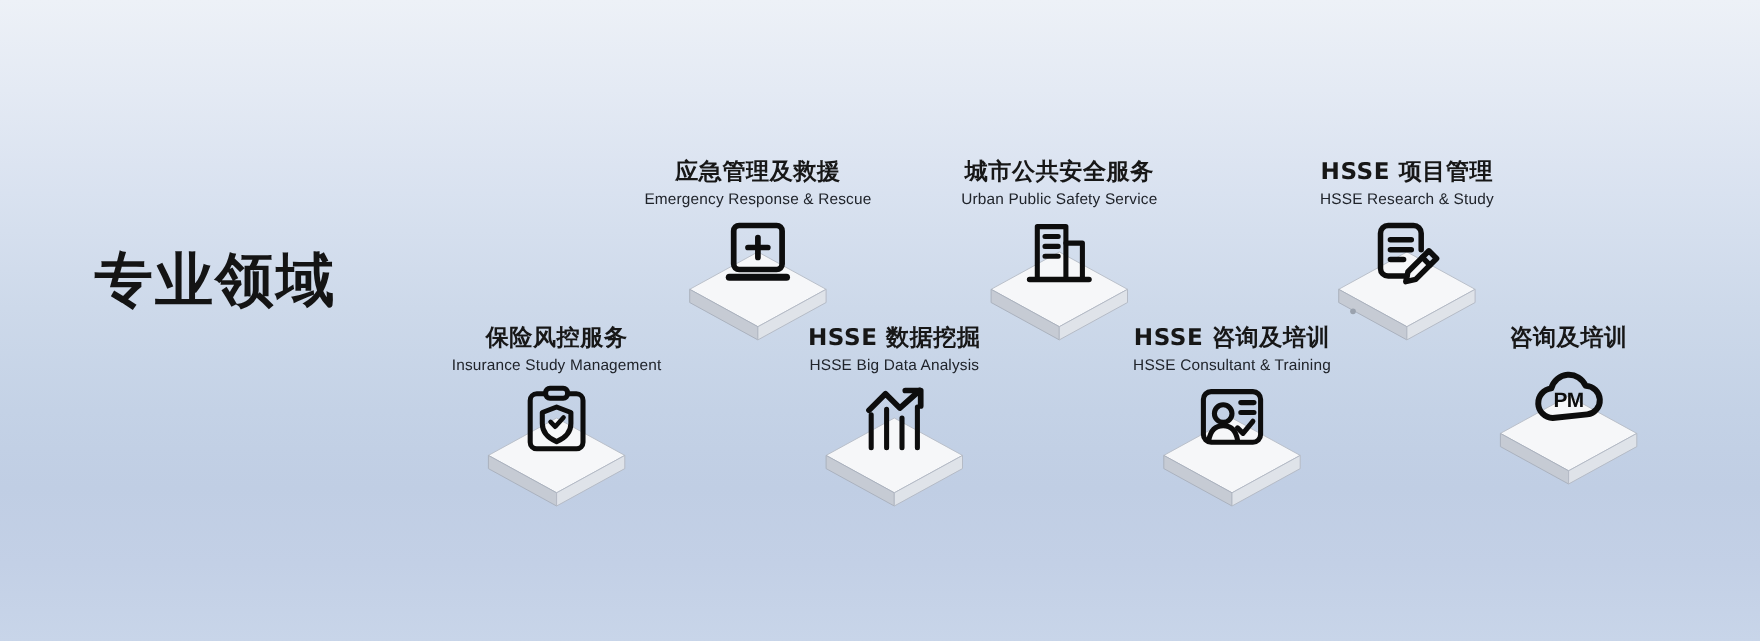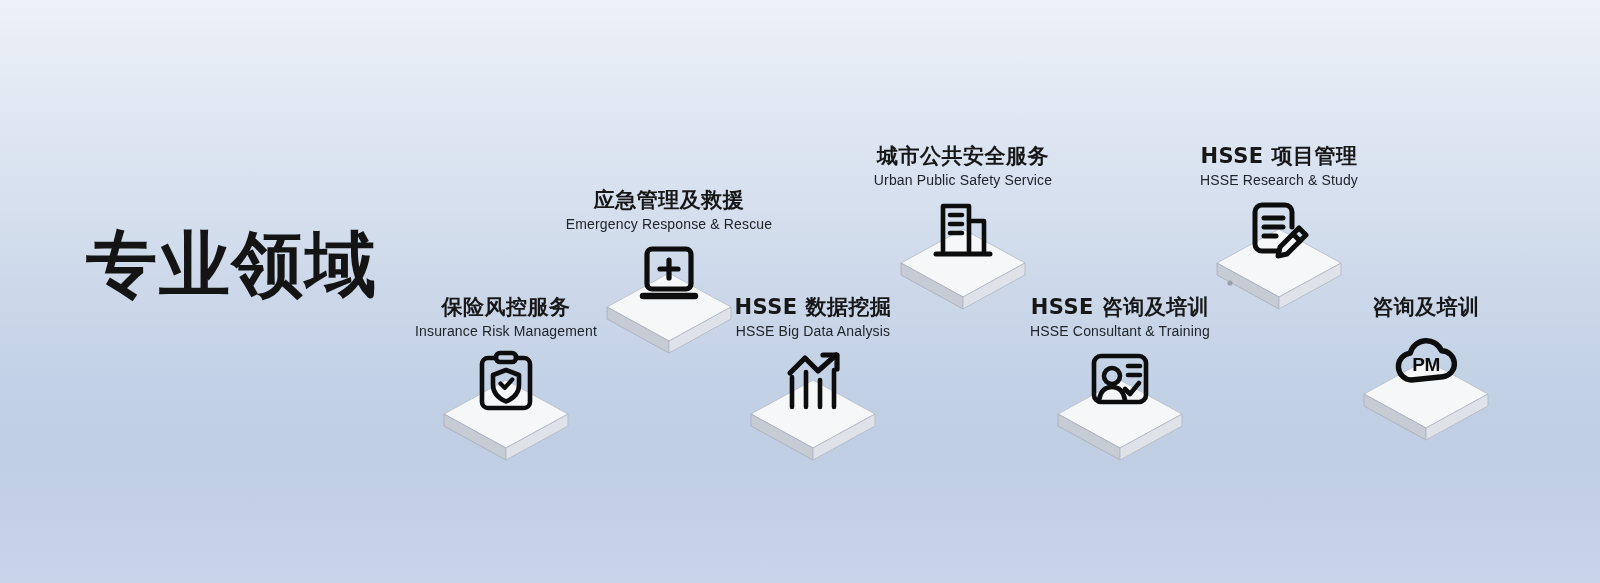--- a/index.html
+++ b/index.html
@@ -27,21 +27,21 @@
         #c3d0e6 88%,
         #c8d5e9 100%);
     overflow: hidden;
   }
 
   
   .section-title {
     position: absolute;
     left: 86px;
     top: 228px;
-    font-size: 71px;
+    font-size: 53px;
     font-weight: bold;
     letter-spacing: 2px;
     color: #141414;
     line-height: 1.05;
     white-space: nowrap;
     font-family: "DejaVu Sans", "Liberation Sans", sans-serif;
     text-align: right;
   }
 
   
@@ -120,21 +120,21 @@
 </head>
 <body>
 
 <div id="stage">
 
   <div class="section-title">专业领域</div>
 
   <div id="domain-list">
       <div class="domain-item" style="left: 506px; top: 296px;">
     <div class="domain-label-cn">保险风控服务</div>
-    <div class="domain-label-en">Insurance Risk Management</div>
+    <div class="domain-label-en">Insurance Study Management</div>
     <div class="pedestal-wrap">
       <div class="pedestal">
 
   <svg viewBox="0 0 132 92" width="132" height="92">
 
     <polygon points="66,6 128,40 66,74 4,40" fill="#f6f7f9" stroke="#b9bfc9" stroke-width="0.9"></polygon>
 
     <polygon points="4,40 66,74 66,86 4,52" fill="#c6cbd4" stroke="#aab1bd" stroke-width="0.9"></polygon>
 
     <polygon points="128,40 66,74 66,86 128,52" fill="#dfe3e9" stroke="#b4bac5" stroke-width="0.9"></polygon>
@@ -145,21 +145,21 @@
     <svg viewBox="0 0 64 64" width="64" height="64" fill="none" stroke="#0d0d0d" stroke-width="4.6" stroke-linecap="round" stroke-linejoin="round">
       <path d="M22 8 H14 a6 6 0 0 0-6 6 v38 a6 6 0 0 0 6 6 h36 a6 6 0 0 0 6-6 V14 a6 6 0 0 0-6-6 h-8"></path>
       <rect x="22" y="3" width="20" height="9" rx="4"></rect>
       <path d="M32 20 l13 5 v10 c0 8-6 13.5-13 16.5 C25 48.5 19 43 19 35 V25 z"></path>
       <path d="M26.5 33.5 l4.2 4.4 7.6-8.4" stroke-width="4.2"></path>
     </svg>
 
       </div>
     </div>
       </div>
-      <div class="domain-item" style="left: 669px; top: 145px; margin-top: 44px;">
+      <div class="domain-item" style="left: 689px; top: 145px;">
     <div class="domain-label-cn">应急管理及救援</div>
     <div class="domain-label-en">Emergency Response &amp; Rescue</div>
     <div class="pedestal-wrap">
       <div class="pedestal">
 
   <svg viewBox="0 0 132 92" width="132" height="92">
 
     <polygon points="66,6 128,40 66,74 4,40" fill="#f6f7f9" stroke="#b9bfc9" stroke-width="0.9"></polygon>
 
     <polygon points="4,40 66,74 66,86 4,52" fill="#c6cbd4" stroke="#aab1bd" stroke-width="0.9"></polygon>

